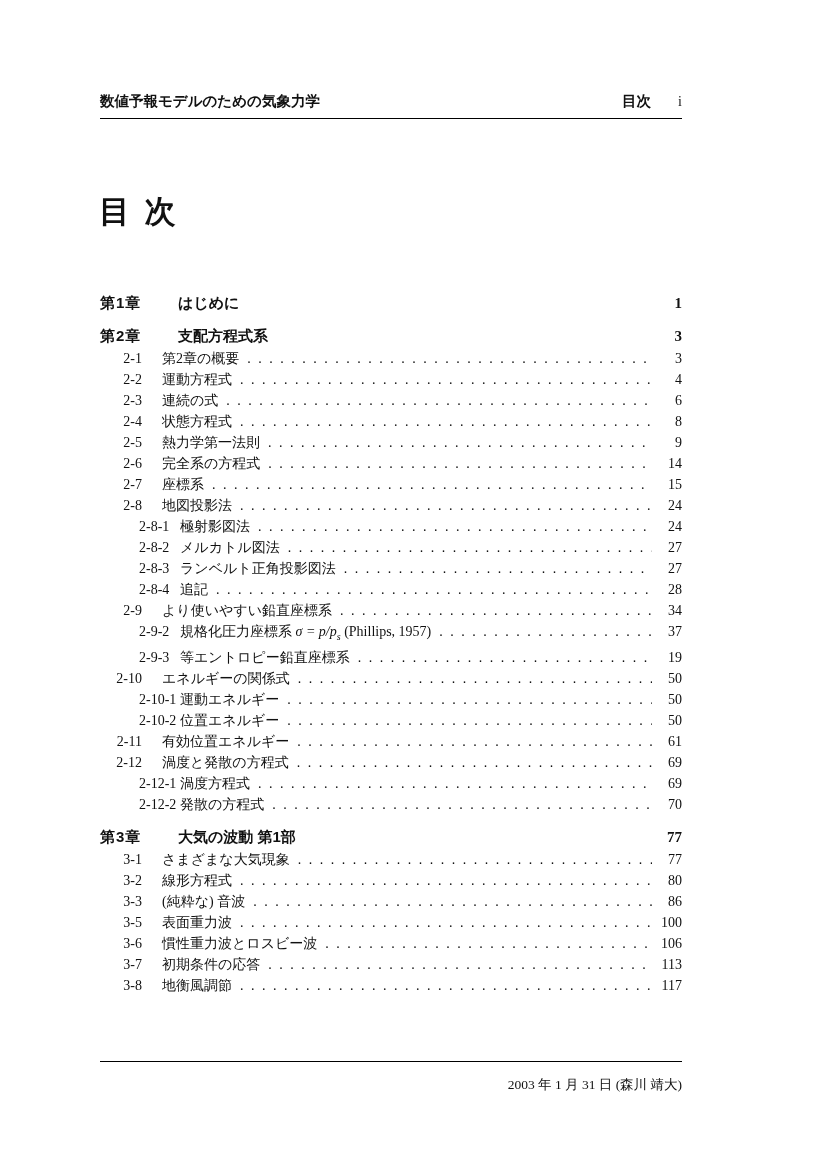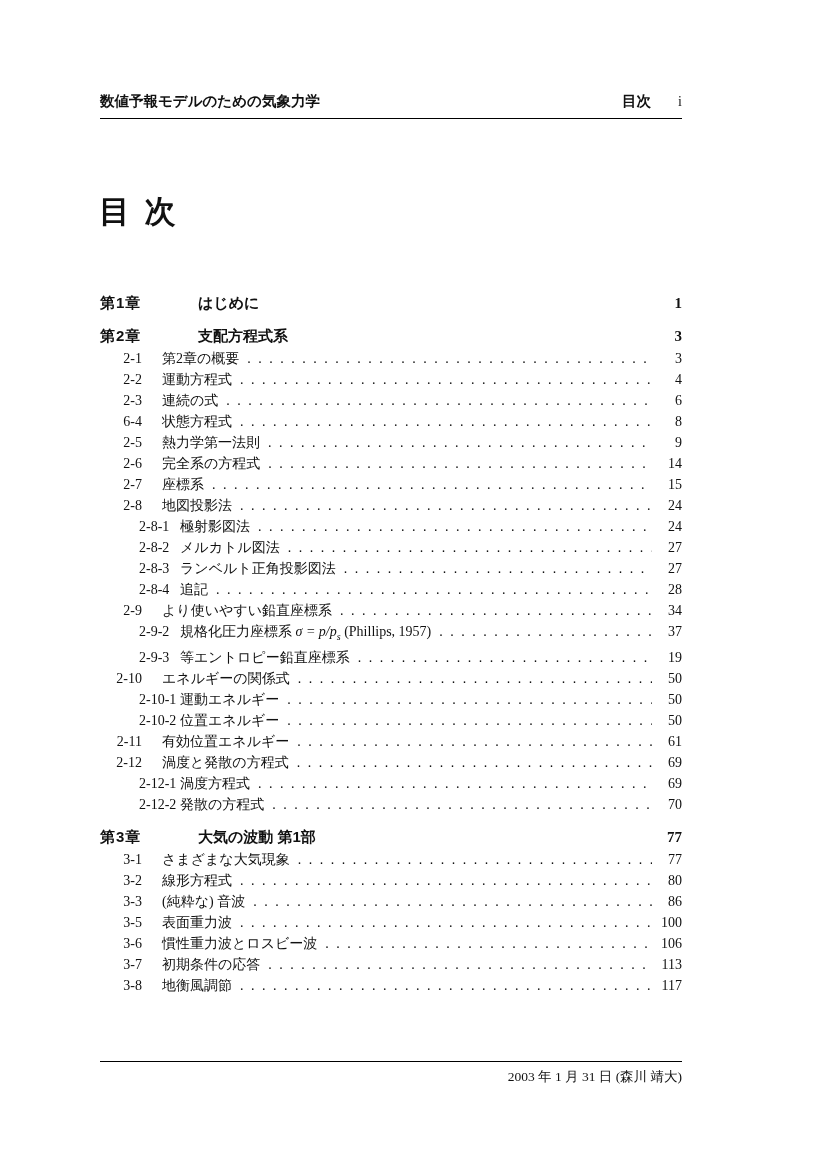--- a/index.html
+++ b/index.html
@@ -5,21 +5,21 @@
   html,body { margin:0; padding:0; background:#e8e8e8; }
   .page {
     position:relative;
     width:826px; height:1169px;
     margin:0 auto;
     background:#ffffff;
     color:#111;
     font-family:"Liberation Serif","DejaVu Serif",serif;
     overflow:hidden;
   }
-  .gothic { font-family:"Liberation Sans","DejaVu Sans",sans-serif; font-weight:bold;gap:20px; }
+  .gothic { font-family:"Liberation Sans","DejaVu Sans",sans-serif; font-weight:bold; }
 
   
   .runhead {
     position:absolute; top:92px; left:100px; width:582px;
     display:flex; justify-content:space-between; align-items:baseline;
     border-bottom:1.5px solid #000; padding-bottom:7px;
     font-size:14.5px;
   }
   .runhead .right { display:flex; align-items:center; gap:27px; }
   .runhead .pgroman { font-family:"Liberation Serif","DejaVu Serif",serif; font-weight:normal; font-size:14px; }
@@ -54,21 +54,21 @@
     padding:0 10px 0 8px; letter-spacing:7.5px; color:#111;
   }
   .dots::after {
     content:"...................................................................................";
   }
   .pg { flex:none; min-width:30px; text-align:right; }
 
   
   .foot {
     position:absolute; top:1061px; left:100px; width:582px;
-    border-top:1.2px solid #000; padding-top:6px;
+    border-top:1.2px solid #000; padding-top:14px;
     text-align:right; font-size:13.5px;
   }
 </style>
 </head>
 <body>
 
 <div class="page">
 
   <div class="runhead gothic">
     <span>数値予報モデルのための気象力学</span>
@@ -111,21 +111,21 @@
     </div>
 
     <div class="row sec">
       <span class="num">2-3</span>
       <span class="ttl">連続の式</span>
       <span class="dots"></span>
       <span class="pg">6</span>
     </div>
 
     <div class="row sec">
-      <span class="num">6-4</span>
+      <span class="num">2-4</span>
       <span class="ttl">状態方程式</span>
       <span class="dots"></span>
       <span class="pg">8</span>
     </div>
 
     <div class="row sec">
       <span class="num">2-5</span>
       <span class="ttl">熱力学第一法則</span>
       <span class="dots"></span>
       <span class="pg">9</span>

